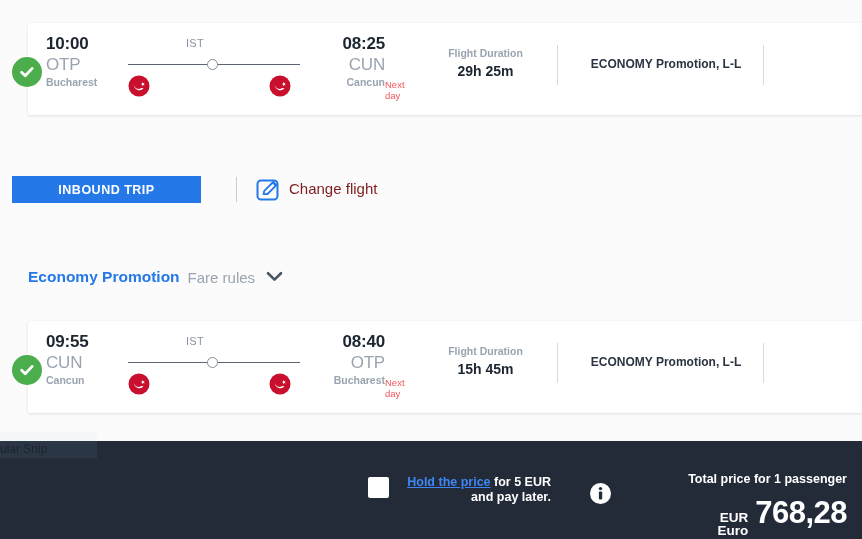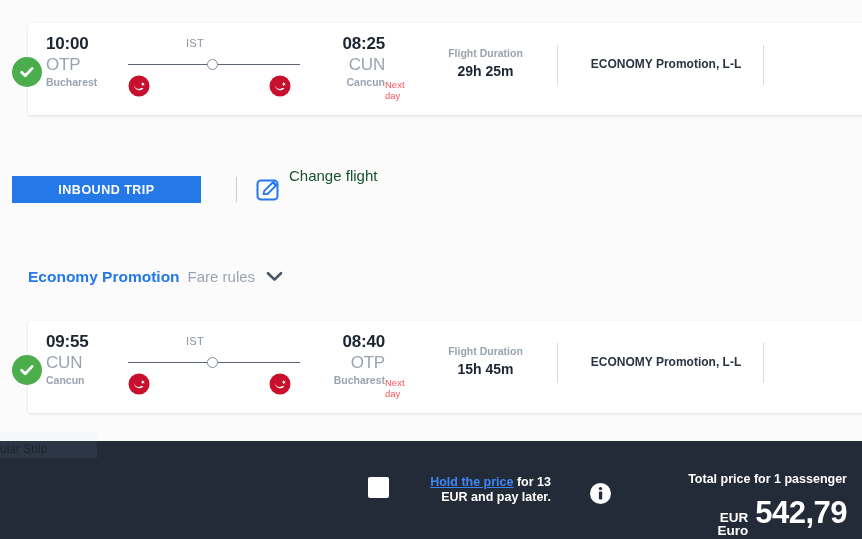--- a/index.html
+++ b/index.html
@@ -185,43 +185,43 @@
   }
   .edit-icon {
     position: absolute;
     left: 256px;
     top: 177px;
     width: 26px; height: 26px;
   }
   .change-flight {
     position: absolute;
     left: 289px;
-    top: 167px;
+    top: 180px;
     font-size: 15px;
-    color: #14532d;
+    color: #7f1d1d;
     cursor: pointer;
   }
 
   .route-title {
     position: absolute;
     left: 28px;
     top: 210px;
     font-size: 26.5px;
     color: #323c49;
     font-weight: normal;
     letter-spacing: -0.2px;
     white-space: nowrap;
   }
 
   .fare-row {
     position: absolute;
     left: 28px;
     top: 268px;
     display: flex;
-    align-items: flex-start;
+    align-items: flex-end;
     gap: 8px;
   }
   .fare-name {
     font-size: 15.5px;
     font-weight: bold;
     color: #2478e8;
   }
   .fare-rules {
     font-size: 15px;
     color: #9aa4b0;
@@ -477,39 +477,39 @@
 
     <div class="vdiv d1"></div>
     <div class="cabin">ECONOMY Promotion, L-L</div>
     <div class="vdiv d2"></div>
   </div>
 
   <div class="bottom-bar">
 
     <div class="hold-group">
       <div class="hold-checkbox"></div>
-      <div class="hold-text"><span class="hold-link">Hold the price</span><span> for 13 EUR and pay later.</span></div>
+      <div class="hold-text"><span class="hold-link">Hold the price</span><span> for 5 EUR and pay later.</span></div>
     </div>
 
     <div class="info-icon">
       <svg width="21" height="21" viewBox="0 0 21 21">
         <circle cx="10.5" cy="10.5" r="10.5" fill="#ffffff"></circle>
         <circle cx="10.5" cy="5.6" r="1.7" fill="#242b38"></circle>
         <rect x="8.9" y="8.4" width="3.3" height="8.0" rx="1.0" fill="#242b38"></rect>
       </svg>
     </div>
 
     <div class="price-block">
       <div class="price-title">Total price for 1 passenger</div>
       <div class="price-row">
         <div class="cur-stack">
           <div class="cur-code">EUR</div>
           <div class="cur-name">Euro</div>
         </div>
-        <div class="price-amount">542,79</div>
+        <div class="price-amount">768,28</div>
       </div>
       <div class="price-details">Price details</div>
     </div>
   </div>
 
   <div class="snip-strip"></div>
   <div class="snip-box"></div>
   <div class="snip-text">ular Snip</div>
 
 </div>

